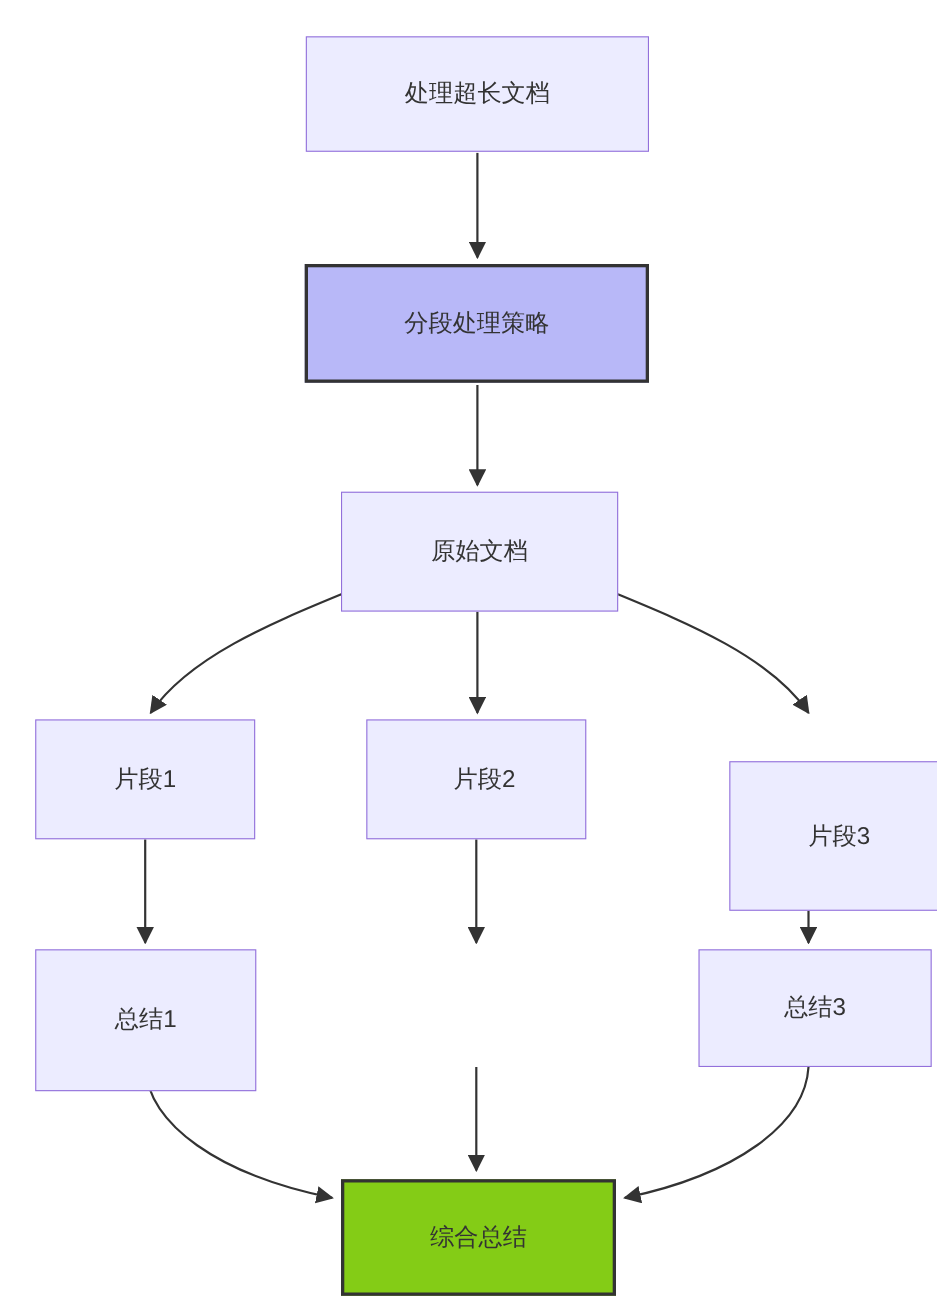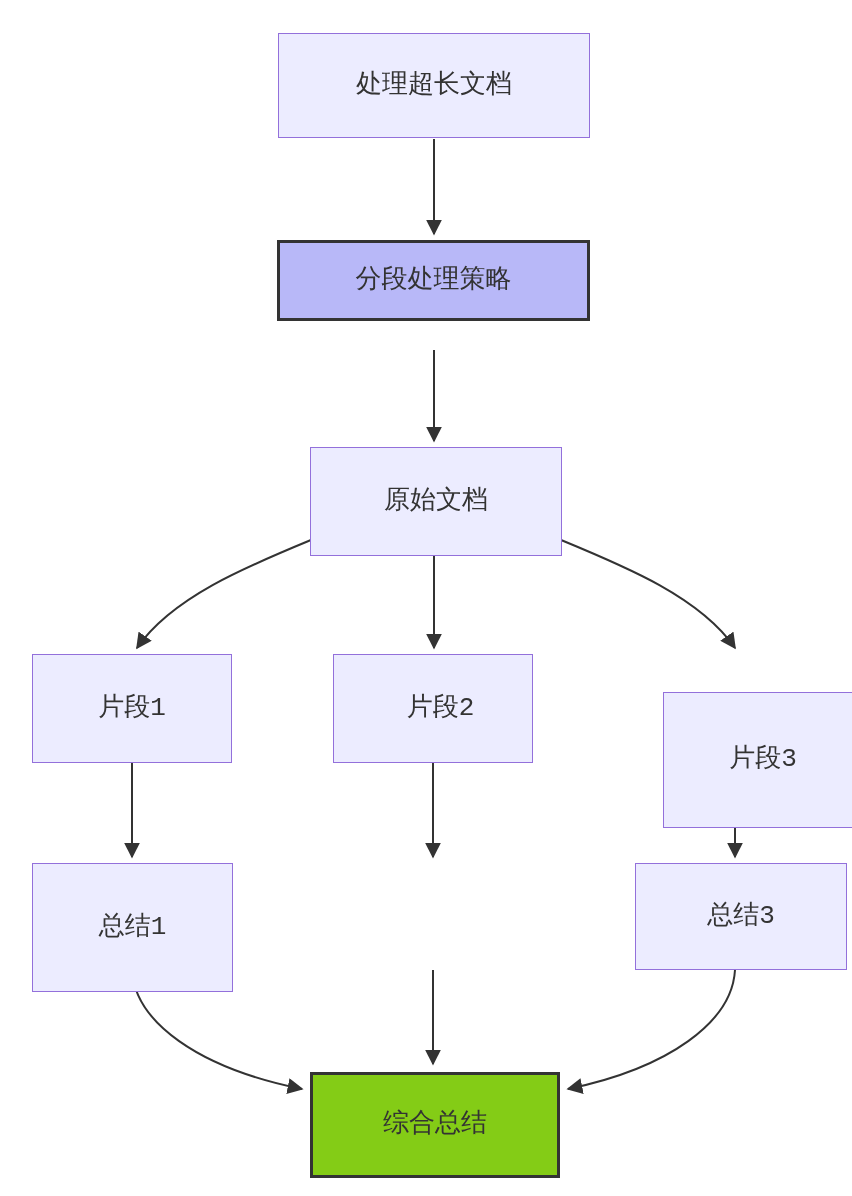--- a/index.html
+++ b/index.html
@@ -18,36 +18,35 @@
   }
   .node {
     position: absolute;
     box-sizing: border-box;
     display: flex;
     align-items: center;
     justify-content: center;
     background: #ECECFF;
     border: 1.5px solid #9370DB;
     color: #333333;
-    font-size: 26px;
+    font-size: 22px;
     line-height: 1.3;
     text-align: right;
-    font-family: Liberation Mono, monospace;
   }
   .node.hl-purple {
     background: #B8B8F8;
     border: 3px solid #333333;
   }
   .node.hl-green {
     background: #84cc16;
     border: 3px solid #333333;
   }
   
   .n-doc      { left: 278px; top:   33px; width: 312px; height: 105px; }
-  .n-strategy { left: 277px; top:  240px; width: 313px; height: 81px; }
+  .n-strategy { left: 277px; top:  240px; width: 313px; height: 108px; }
   .n-original { left: 310px; top:  447px; width: 252px; height: 109px; }
   .n-seg1     { left:  32px; top:  654px; width: 200px; height: 109px; }
   .n-seg2     { left: 333px; top:  654px; width: 200px; height: 109px; padding-left: 15px; }
   .n-seg3     { left: 663px; top:  654px; width: 200px; height: 136px; margin-top: 38px; }
   .n-sum1     { left:  32px; top:  863px; width: 201px; height: 129px; }
   .n-sum2     { left: 333px; top:  863px; width: 200px; height: 107px; }
   .n-sum3     { left: 635px; top:  863px; width: 212px; height: 107px; }
   .n-final    { left: 310px; top: 1072px; width: 250px; height: 106px; }
   .edge {
     stroke: #333333;

